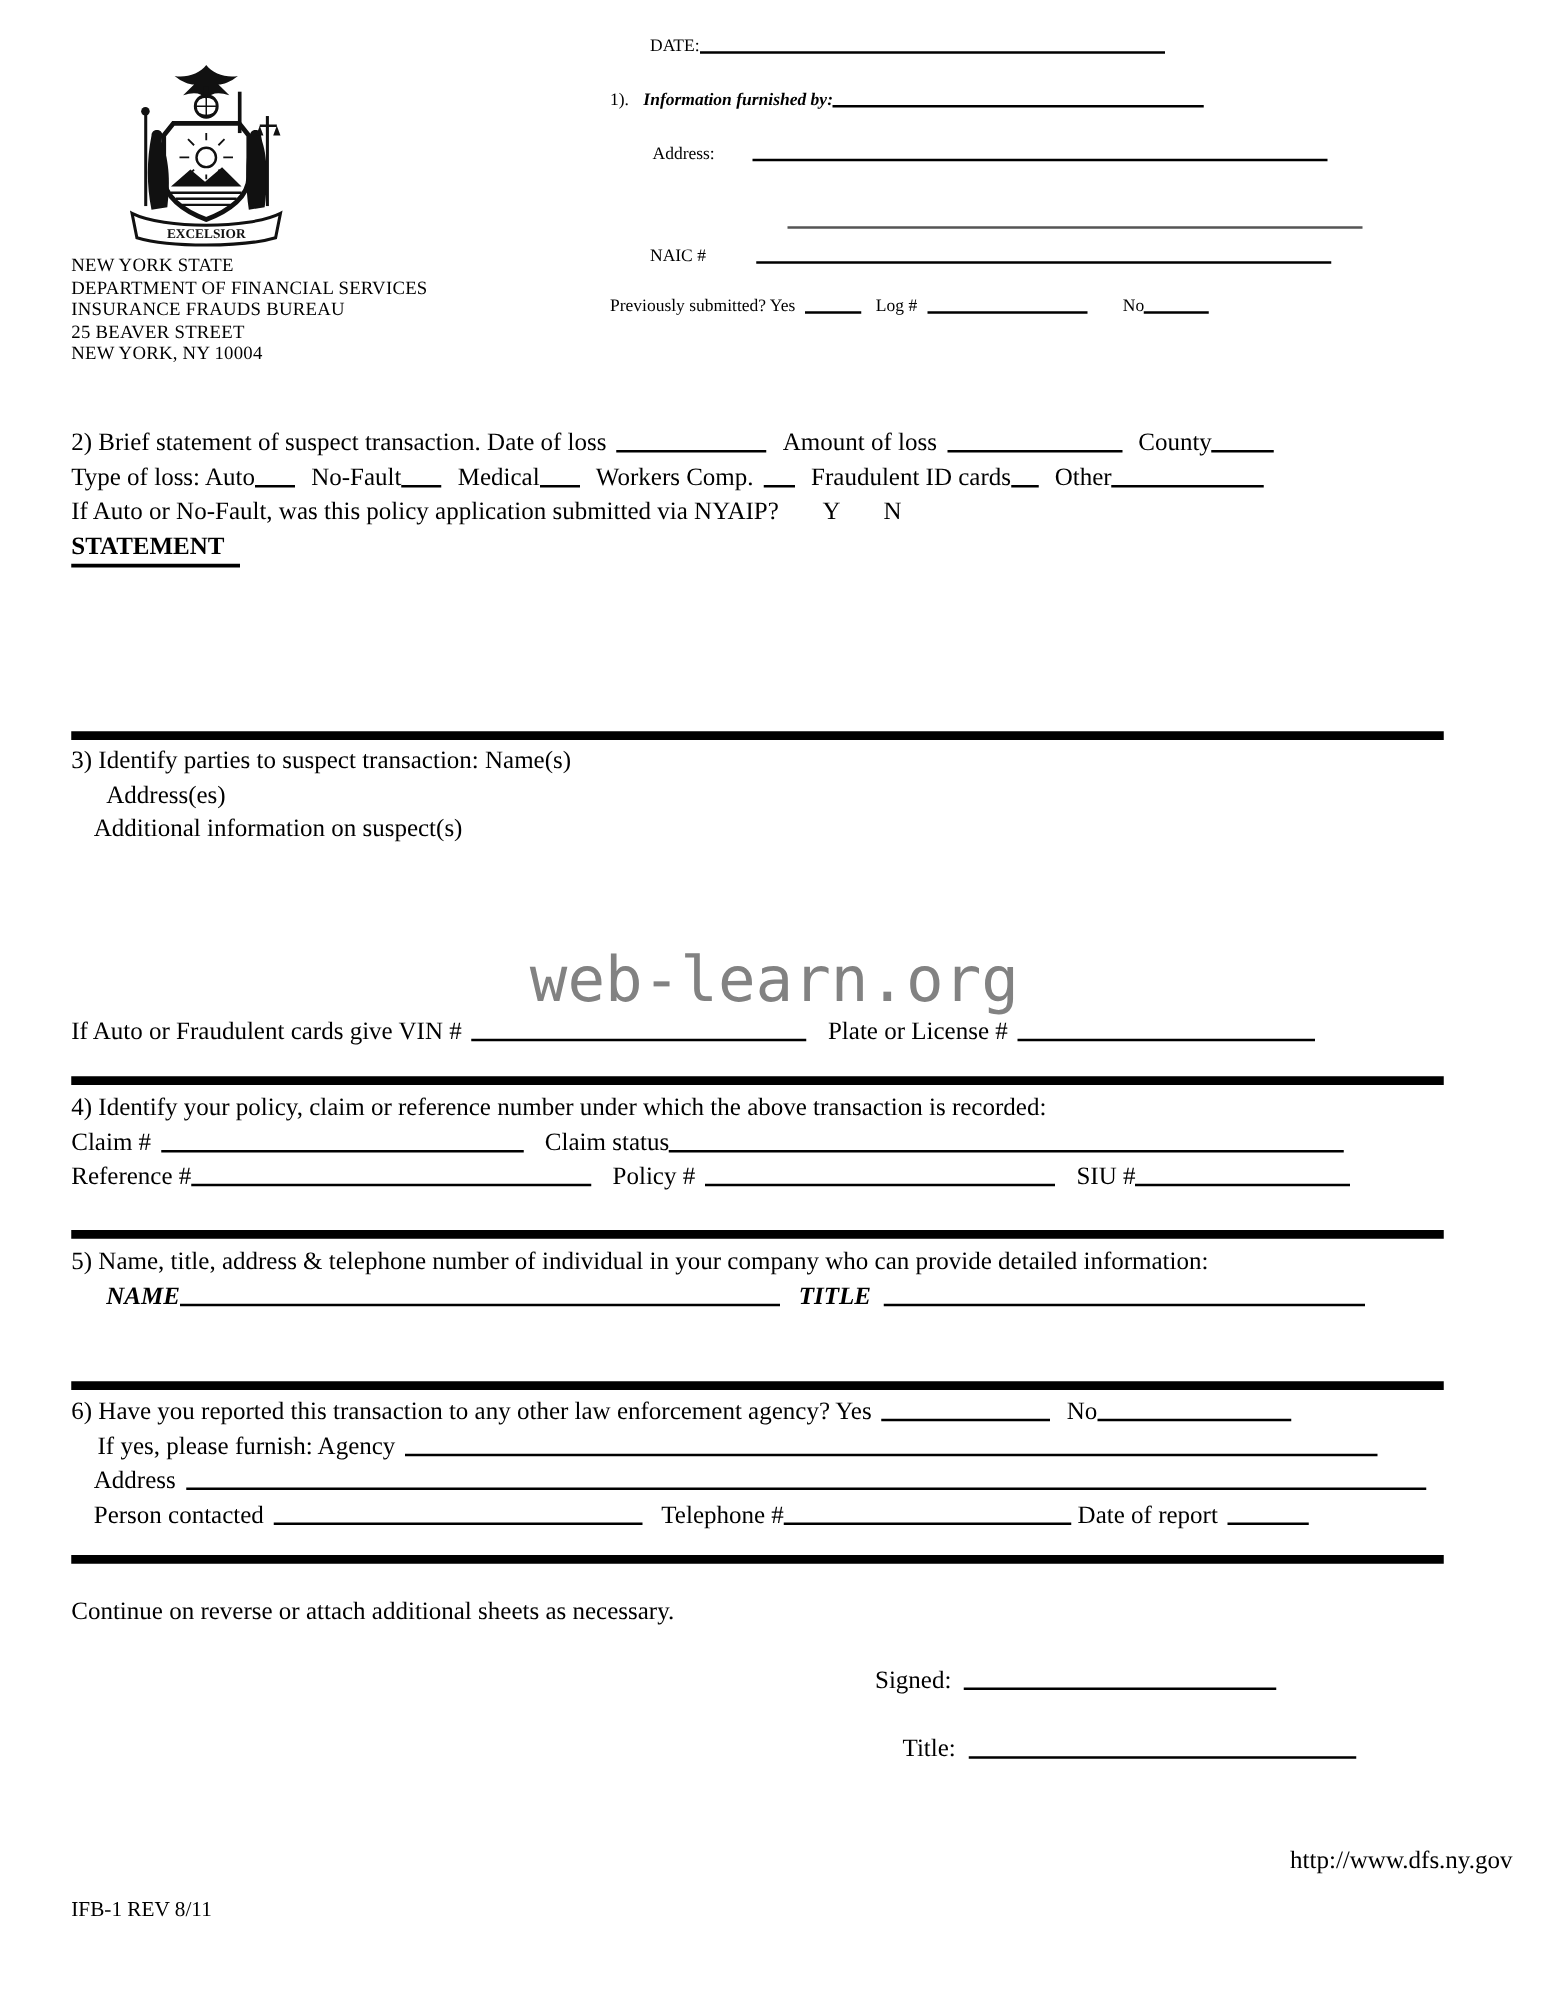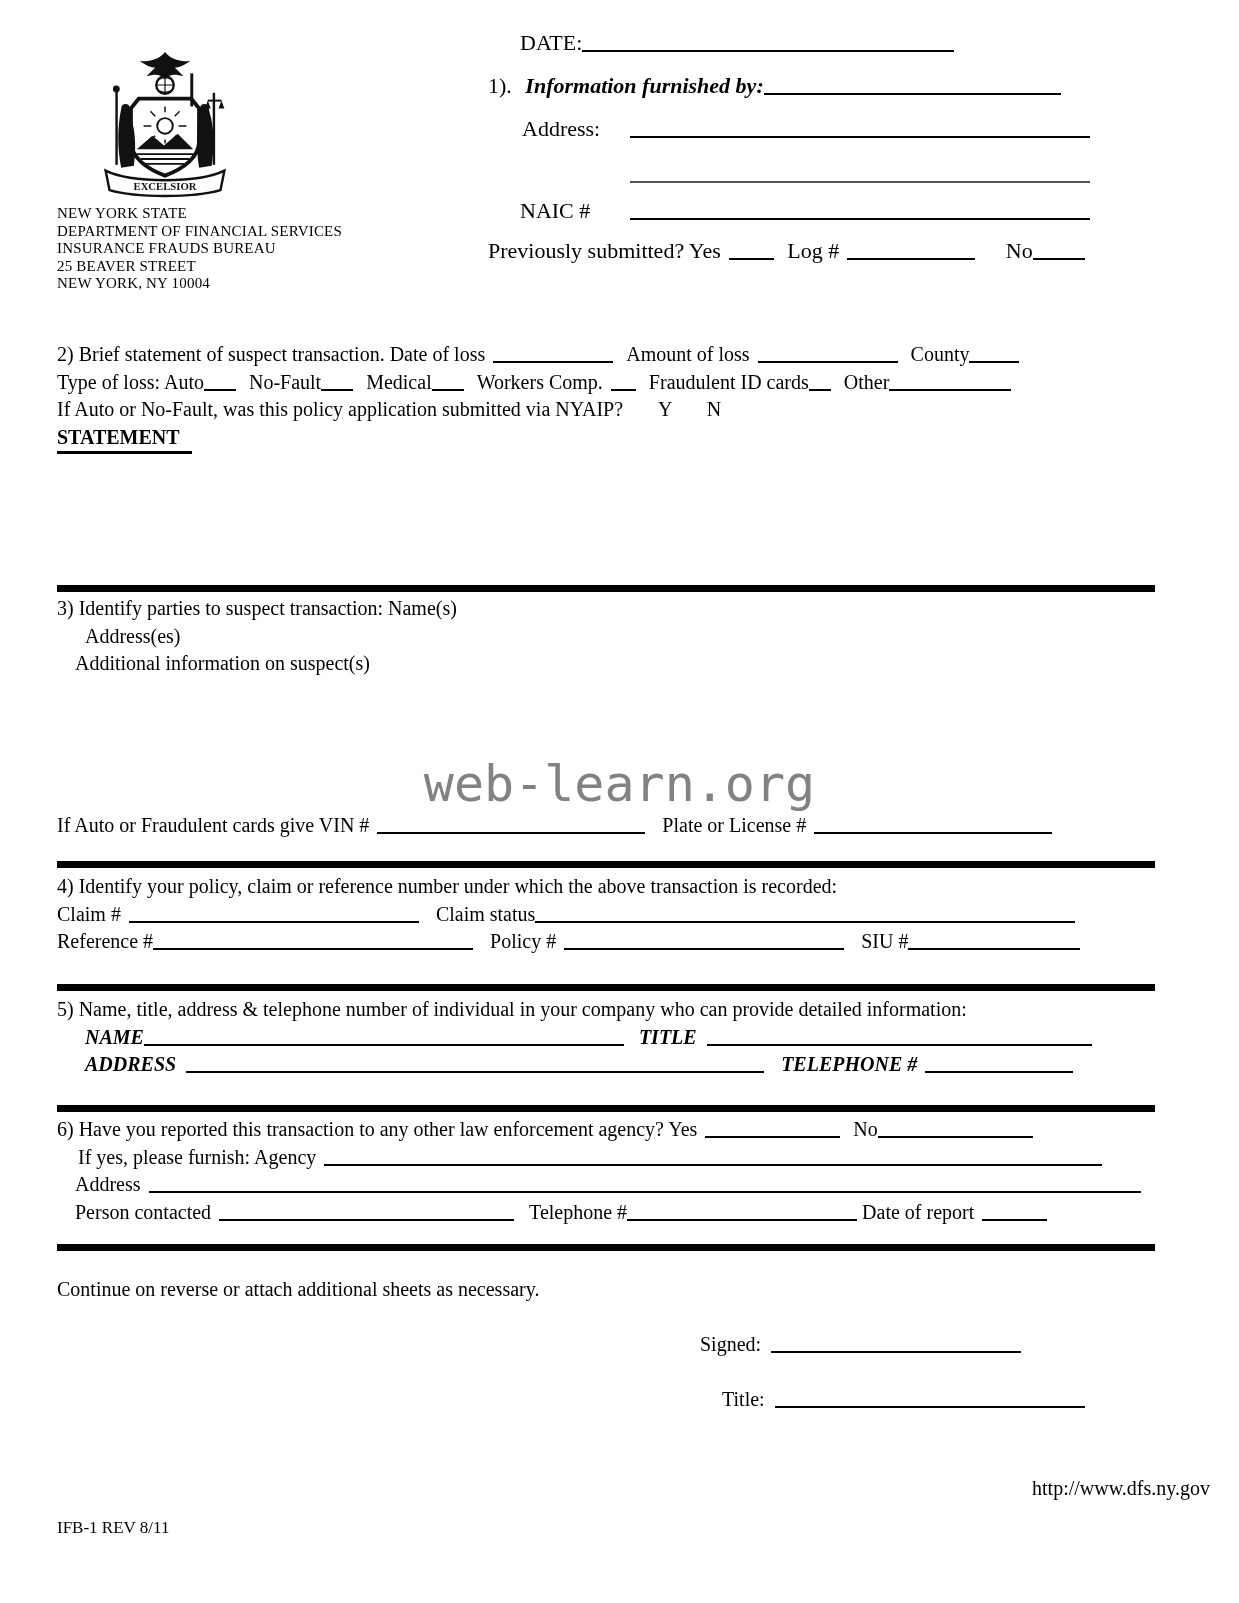--- a/index.html
+++ b/index.html
@@ -22,21 +22,21 @@
   }
 
   
   .rule { position:absolute; left:57px; width:1098px; height:7px; background:#000; }
 
   
   .seal { position:absolute; left:92px; top:48px; width:146px; height:150px; }
   .agency { position:absolute; left:57px; top:205px; font-size:15px; line-height:17.6px; letter-spacing:0.2px; }
 
   
-  .hline { font-size:22px; }
+  .hline { font-size:14px; }
   .bi { font-weight:bold; font-style:italic; }
 
   .addr2line { position:absolute; left:630px; top:181px; width:460px; border-bottom:2px solid #555; height:2px; }
 
   
   .banner {
     position:absolute; left:57px; top:301px; width:1098px;
     border-bottom:4px solid #000;
   }
   .banner .bar { height:6px; background:#000; }
@@ -205,24 +205,20 @@
   </div>
 
   <div class="rule" style="top:984px;"></div>
 
   <div class="sect" style="top:996px;">
     <div class="row">5) Name, title, address &amp; telephone number of individual in your company who can provide detailed information:</div>
     <div class="row ind28">
       <span class="bi">NAME</span><span class="bl" style="width:480px;"></span>
       <span class="bi ml10">TITLE</span><span class="bl ml10" style="width:385px;"></span>
     </div>
-    <div class="row ind28">
-      <span class="bi">ADDRESS</span><span class="bl ml10" style="width:578px;"></span>
-      <span class="bi ml12">TELEPHONE #</span><span class="bl ml8" style="width:148px;"></span>
-    </div>
   </div>
 
   <div class="rule" style="top:1105px;"></div>
 
   <div class="sect" style="top:1116px;">
     <div class="row">
       <span>6) Have you reported this transaction to any other law enforcement agency? Yes</span><span class="bl ml8" style="width:135px;"></span>
       <span class="ml8">No</span><span class="bl" style="width:155px;"></span>
     </div>
     <div class="row ind21">

